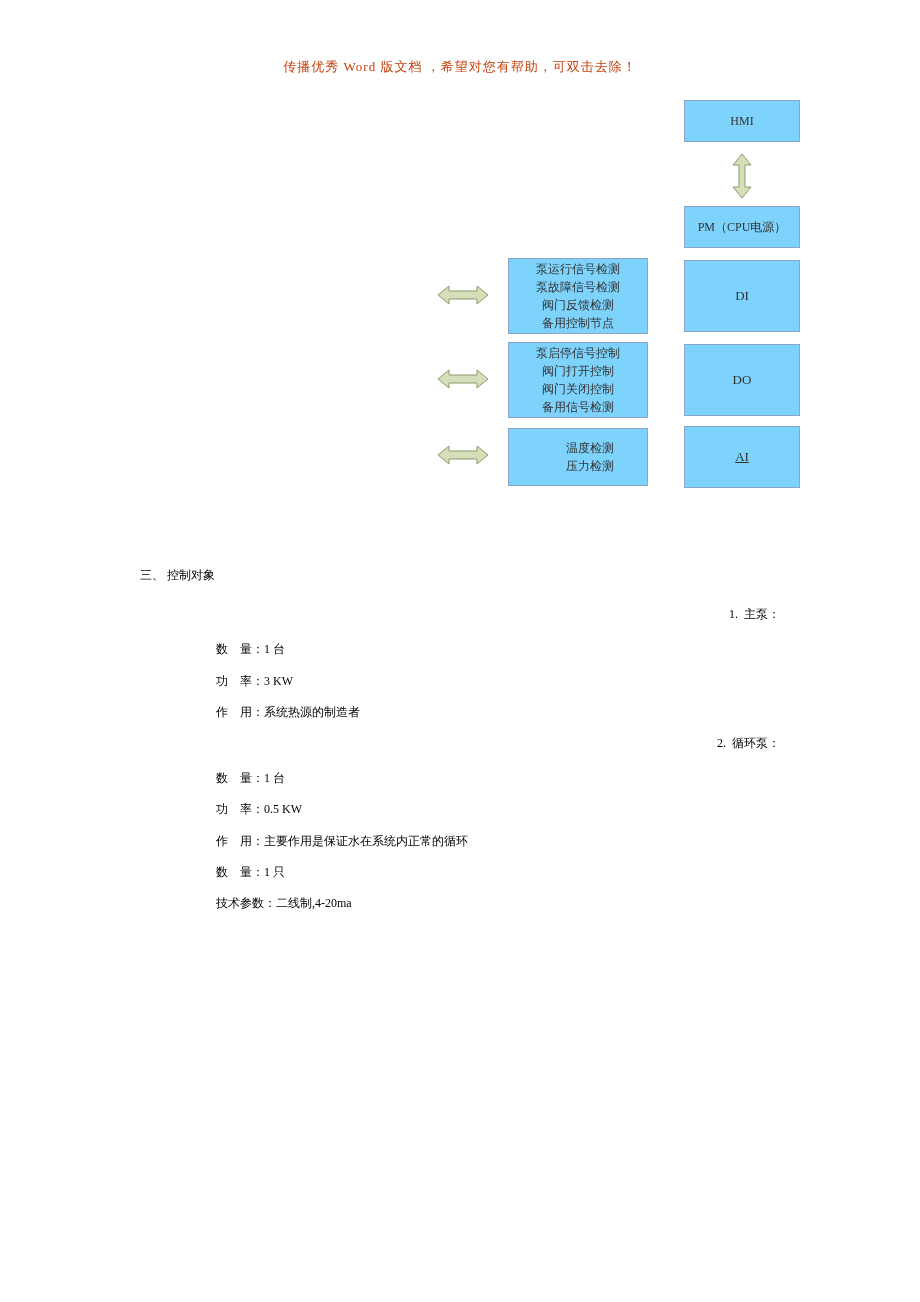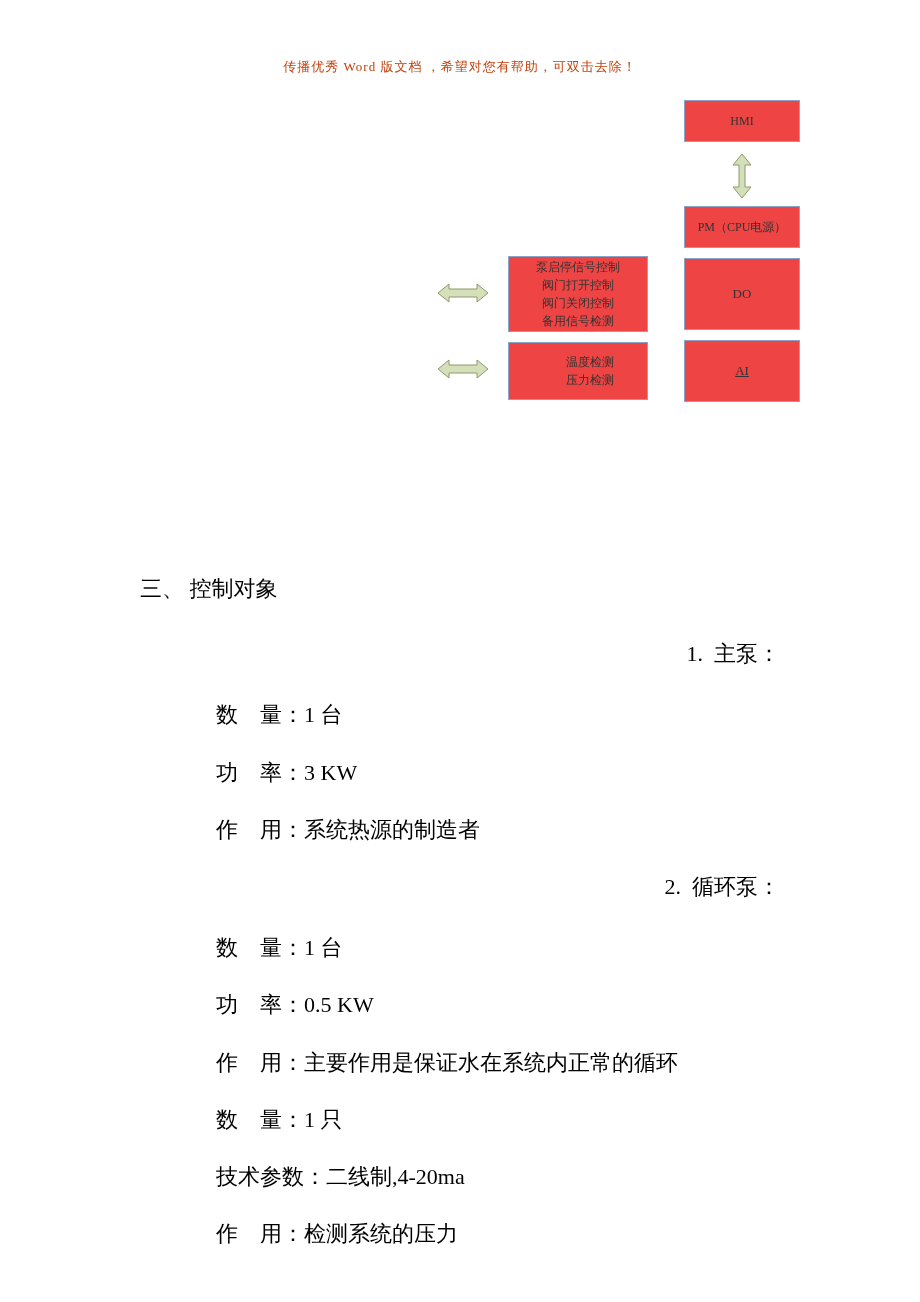--- a/index.html
+++ b/index.html
@@ -28,21 +28,21 @@
     }
     .diagram-row {
       display: flex;
       align-items: center;
       justify-content: flex-end;
       margin-bottom: 8px;
       position: relative;
     }
     .node-box {
       border: 1px solid #8aa3c6;
-      background: #ef4444;
+      background: #7dd3fc;
       font-size: 12px;
       color: #333;
       display: flex;
       flex-direction: column;
       align-items: center;
       justify-content: center;
       line-height: 1.5;
     }
     .box-small {
       width: 116px;
@@ -67,21 +67,21 @@
       width: 50px;
       height: 26px;
       position: absolute;
       left: 158px;
     }
     .content {
       position: absolute;
       top: 560px;
       left: 140px;
       right: 140px;
-      font-size: 22px;
+      font-size: 12px;
       color: #000;
       line-height: 2.6;
     }
     .section-title {
       margin-bottom: 8px;
     }
     .item-label {
       margin-bottom: 4px;
       text-align: right;
     }
@@ -105,20 +105,32 @@
       <svg class="arrow-v" viewBox="0 0 30 44">
         <polygon points="15,0 24,11 18,11 18,33 24,33 15,44 6,33 12,33 12,11 6,11" fill="#d5e0bb" stroke="#8a9b6a" stroke-width="1"></polygon>
       </svg>
     </div>
   </div>
 
   <div class="diagram-row">
     <div class="node-box box-small">PM（CPU电源）</div>
   </div>
 
+  <div class="diagram-row" style="margin-top:10px;">
+    <div class="node-box box-left">
+      <div>泵运行信号检测</div>
+      <div>泵故障信号检测</div>
+      <div>阀门反馈检测</div>
+      <div>备用控制节点</div>
+    </div>
+    <svg class="arrow-h" style="top:24px;" viewBox="0 0 50 26">
+      <polygon points="0,13 11,4 11,9 39,9 39,4 50,13 39,22 39,17 11,17 11,22" fill="#d5e0bb" stroke="#8a9b6a" stroke-width="1"></polygon>
+    </svg>
+    <div class="node-box box-right">DI</div>
+  </div>
 
   <div class="diagram-row">
     <div class="node-box box-left">
       <div>泵启停信号控制</div>
       <div>阀门打开控制</div>
       <div>阀门关闭控制</div>
       <div>备用信号检测</div>
     </div>
     <svg class="arrow-h" style="top:24px;" viewBox="0 0 50 26">
       <polygon points="0,13 11,4 11,9 39,9 39,4 50,13 39,22 39,17 11,17 11,22" fill="#d5e0bb" stroke="#8a9b6a" stroke-width="1"></polygon>
@@ -150,14 +162,13 @@
 
   <div class="item-label">
     <span>2.</span>&nbsp;&nbsp;<span>循环泵：</span>
   </div>
   <div class="item-detail"><span style="white-space:pre;">数    量：</span><span>1 台</span></div>
   <div class="item-detail"><span style="white-space:pre;">功    率：</span><span>0.5 KW</span></div>
   <div class="item-detail"><span style="white-space:pre;">作    用：</span><span>主要作用是保证水在系统内正常的循环</span></div>
 
   <div class="item-detail"><span style="white-space:pre;">数    量：</span><span>1 只</span></div>
   <div class="item-detail"><span style="white-space:pre;">技术参数：</span><span>二线制,4-20ma</span></div>
-  <div class="item-detail"><span style="white-space:pre;">作    用：</span><span>检测系统的压力</span></div>
 </div>
 
 </body></html>

